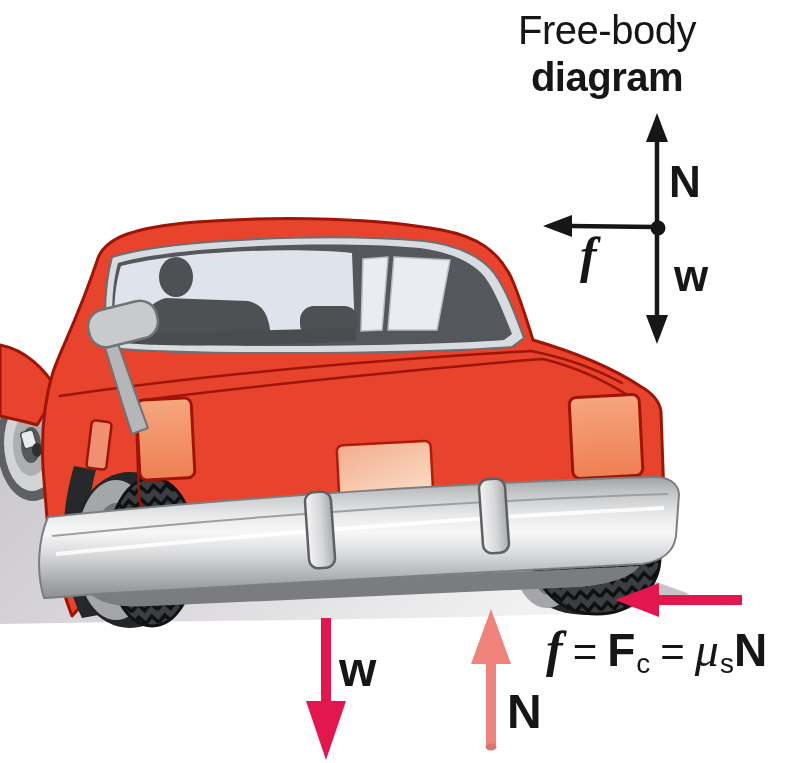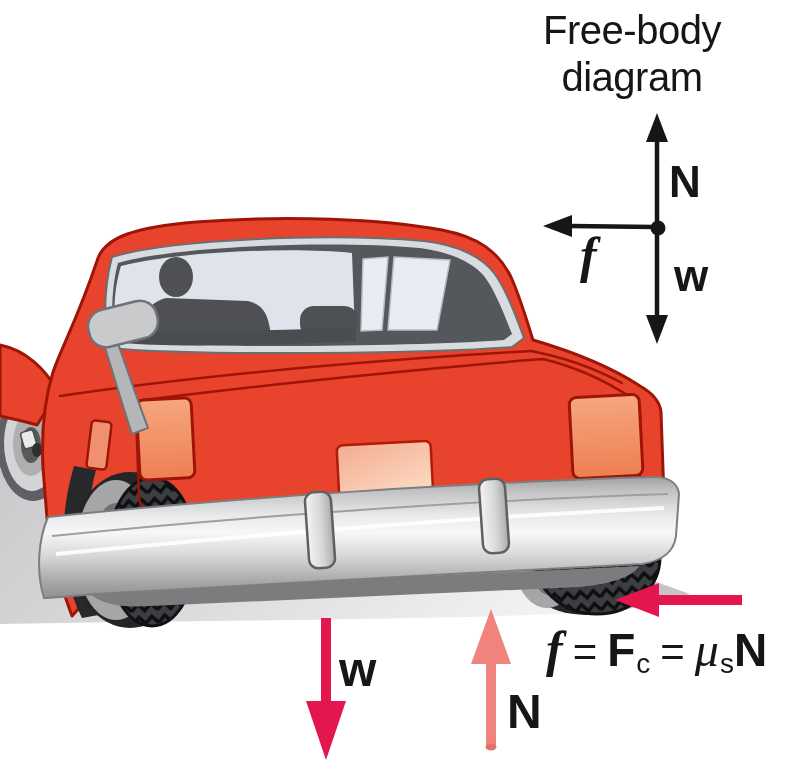--- a/index.html
+++ b/index.html
@@ -1,22 +1,22 @@
 <!DOCTYPE html>
 <html style="--force-red: #e3174d; --normal-salmon: #f0837b; --car-red: #e8432c; --outline-dark-red: #9e1507; --text-black: #161616; --road-gray: #d4d2d5; --glass-blue: #dfe3ec; --chrome-gray: #d6d7d9; --tire-dark: #2b2d2f;"><head>
 <meta charset="utf-8">
 <style>
   html,body{margin:0;padding:0;background:#ffffff;}
   .stage{position:relative;width:807px;height:763px;background:#ffffff;overflow:hidden;
          font-family:"Liberation Sans",sans-serif;}
   .stage svg{position:absolute;left:0;top:0;}
   .lbl{position:absolute;color:var(--text-black,#161616);line-height:1;white-space:nowrap;}
-  .fbd-title{left:517px;width:230px;text-align:center;font-size:40px;letter-spacing:-0.5px;}
+  .fbd-title{left:492px;width:230px;text-align:center;font-size:40px;letter-spacing:-0.5px;}
   #fbd-title1{top:10px;}
-  #fbd-title2{top:57px;}
+  #fbd-title2{top:57px;font-weight:bold;}
   .serif-it{font-family:"Liberation Serif",serif;font-style:italic;font-weight:700;}
   #fbd-n{left:669px;top:160px;font-size:44px;font-weight:700;}
   #fbd-w{left:674px;top:254px;font-size:44px;font-weight:700;}
   #fbd-f{left:580px;top:230px;font-size:50px;}
   #w-label{left:339px;top:646px;font-size:48px;font-weight:700;}
   #n-label{left:507px;top:688px;font-size:48px;font-weight:700;}
   .eq{position:absolute;left:546px;top:620px;display:flex;align-items:baseline;
       color:var(--text-black,#161616);}
   .eq .sym-f{font:italic 700 50px "Liberation Serif",serif;}
   .eq .sign{font:400 42px "Liberation Sans",sans-serif;padding:0 10px;}

